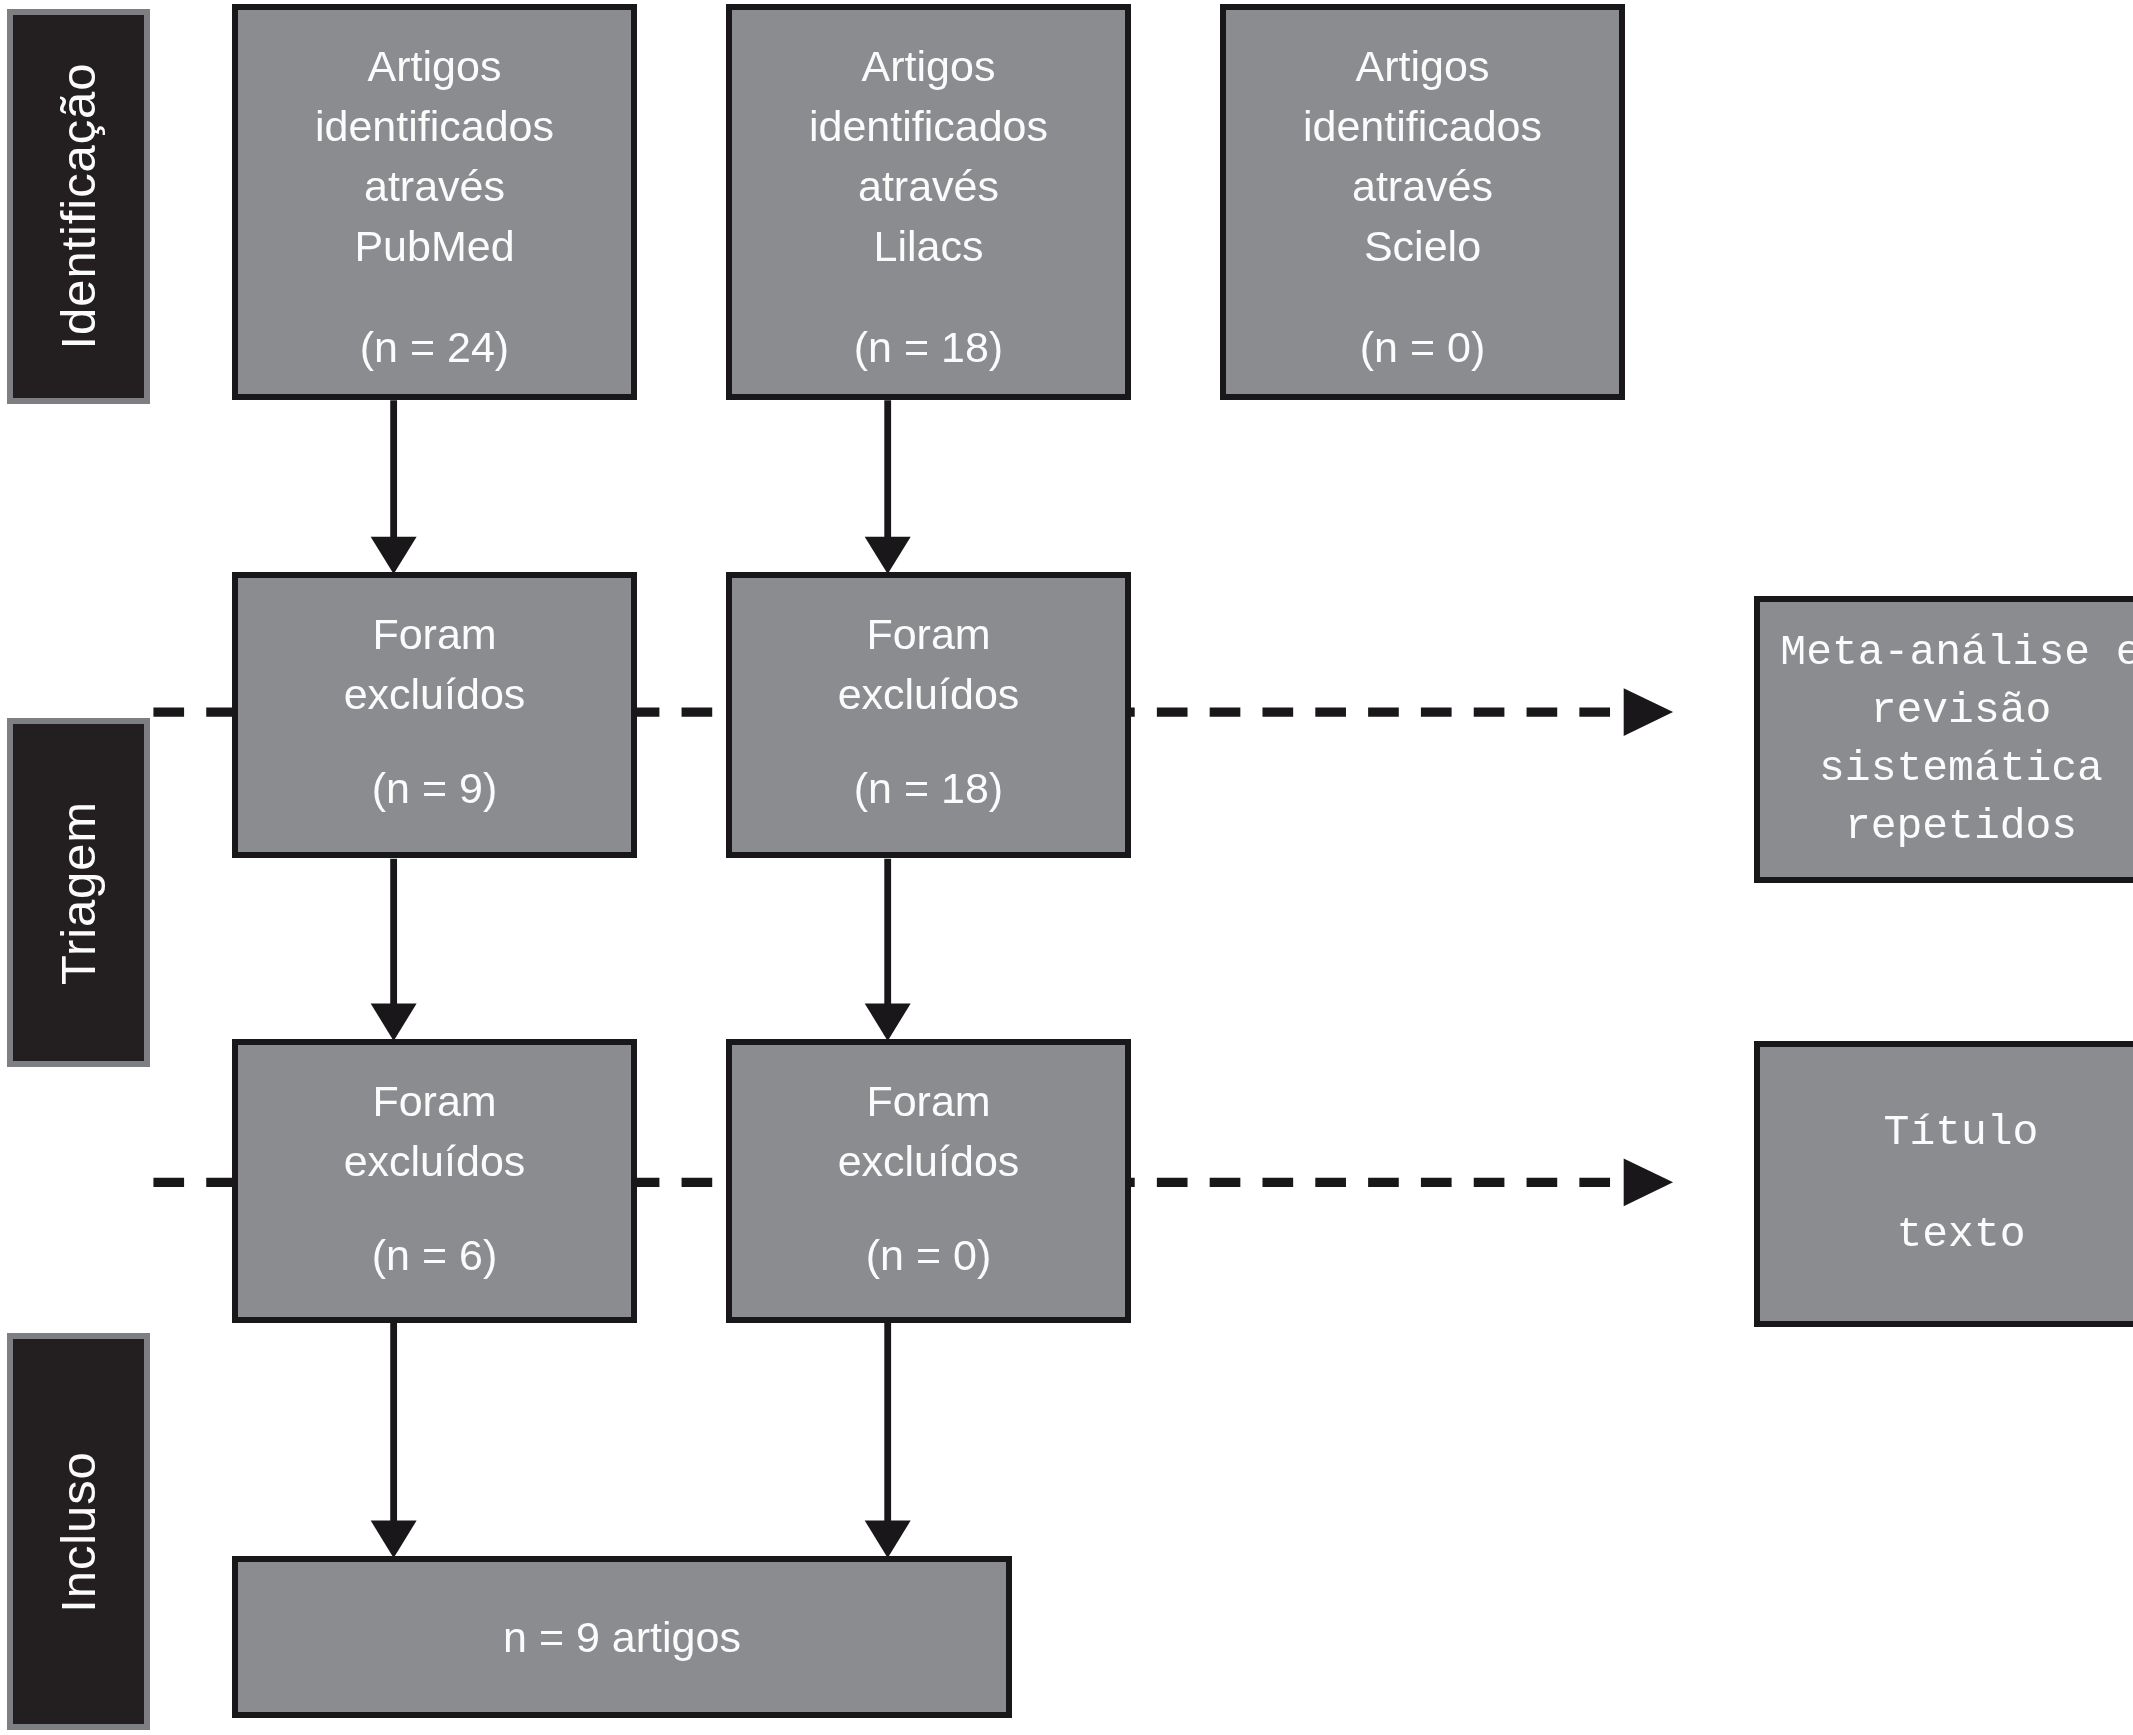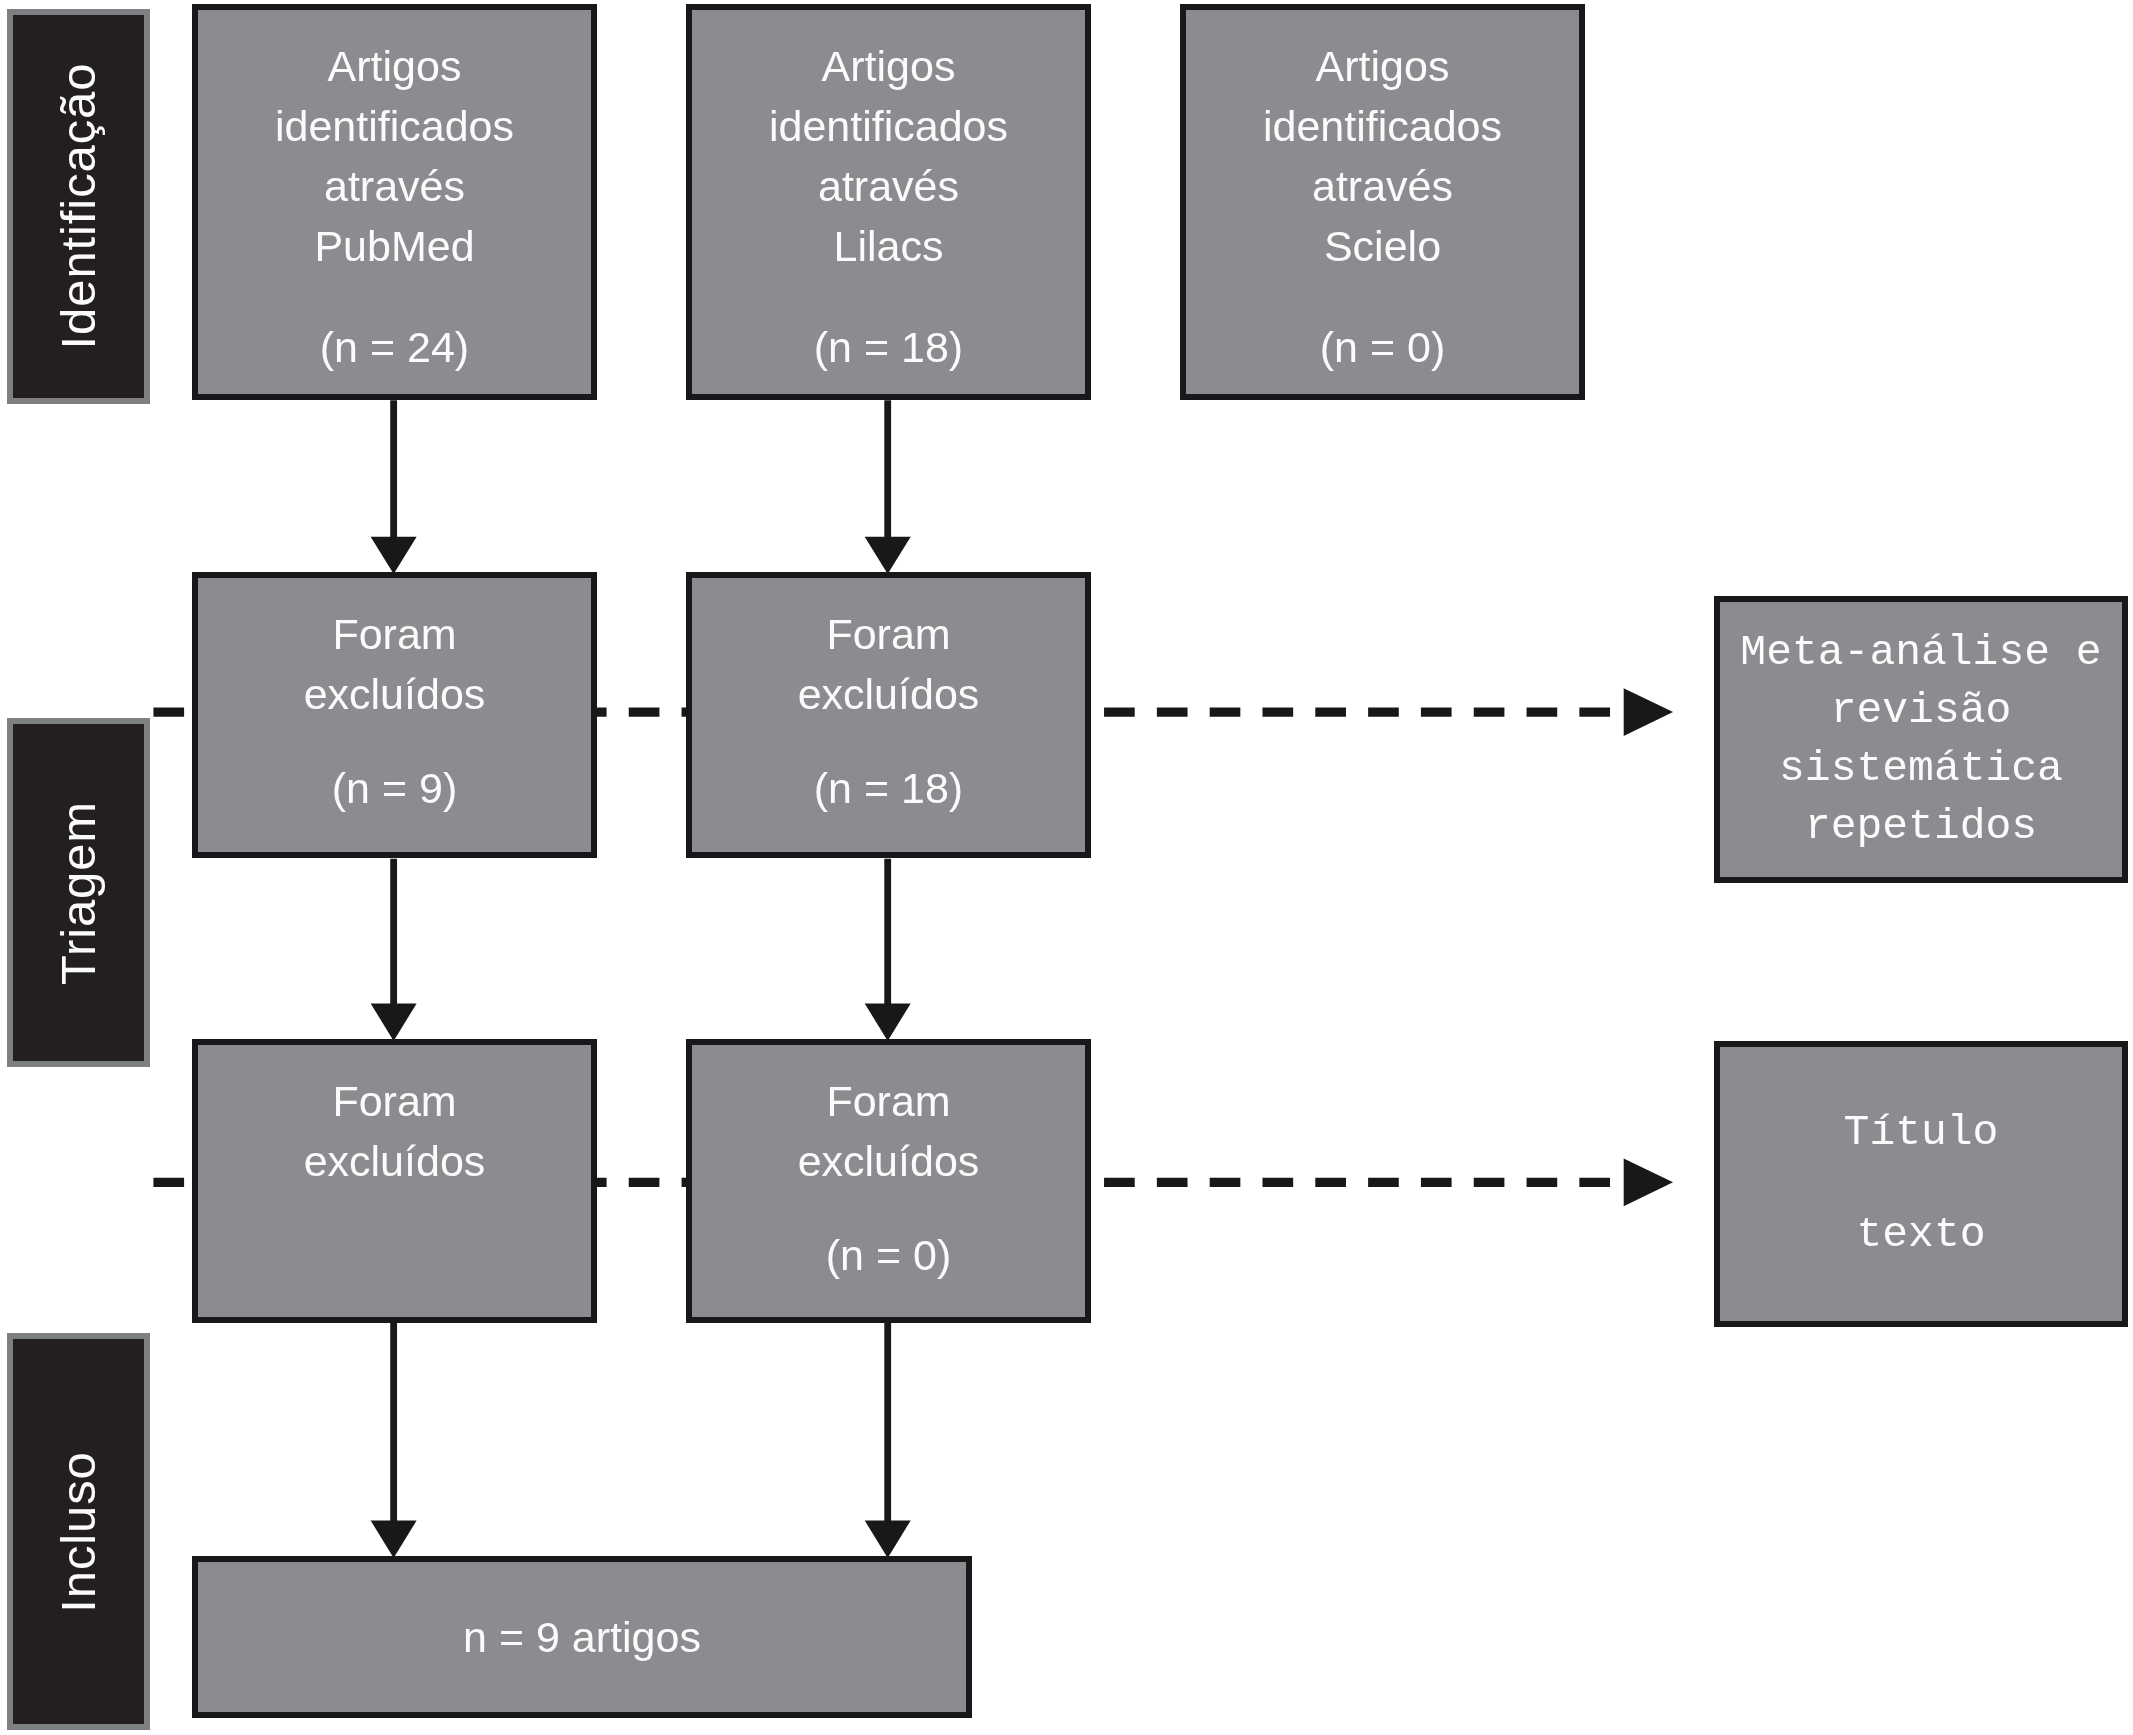--- a/index.html
+++ b/index.html
@@ -11,21 +11,21 @@
     position:relative; width:2134px; height:1736px; background:var(--background);
     font-family:"Liberation Sans","DejaVu Sans",sans-serif; overflow:hidden;
   }
   svg.arrows{position:absolute;left:0;top:0;z-index:0;}
   .arrow-line{stroke:var(--arrow);stroke-width:8;fill:none;}
   .arrow-head{fill:var(--arrow);stroke:none;}
   .dash-line{stroke:var(--arrow);stroke-width:11;fill:none;stroke-dasharray:36 26;}
   .box{
     position:absolute; z-index:1; box-sizing:border-box;
     background:var(--box-fill); border:6.8px solid var(--box-border);
-    color:var(--text); text-align:center; font-size:43px; line-height:60px;
+    color:var(--text); text-align:center; font-size:43px; line-height:60px;margin-left:40px;
   }
   .side-label{
     position:absolute; z-index:1; box-sizing:border-box;
     background:var(--label-fill); border:6.8px solid var(--label-border);
   }
   .side-label span{
     position:absolute; left:50%; top:50%;
     transform:translate(-50%,-50%) rotate(-90deg);
     white-space:nowrap; color:var(--text); font-size:49px; letter-spacing:0.9px;
   }
@@ -119,20 +119,21 @@
   <div class="box b-meta centered">
     <div>Meta-análise e</div>
     <div>revisão</div>
     <div>sistemática</div>
     <div>repetidos</div>
   </div>
 
   <div class="box b-ex2a pad-top r23">
     <div>Foram</div>
     <div>excluídos</div>
+    <div class="count">(n = 6)</div>
   </div>
   <div class="box b-ex2b pad-top r23">
     <div>Foram</div>
     <div>excluídos</div>
     <div class="count">(n = 0)</div>
   </div>
   <div class="box b-titulo centered">
     <div>Título</div>
     <div>texto</div>
   </div>

